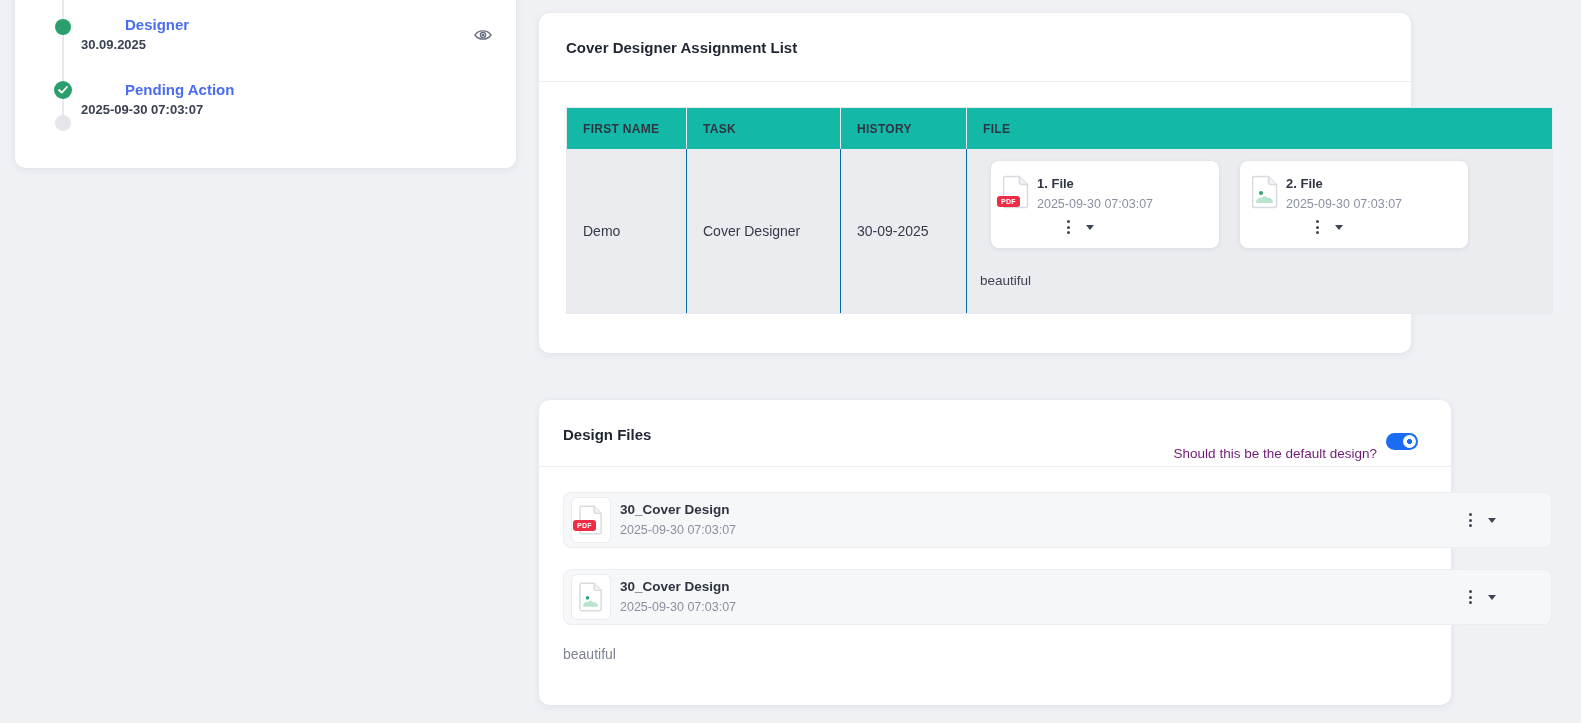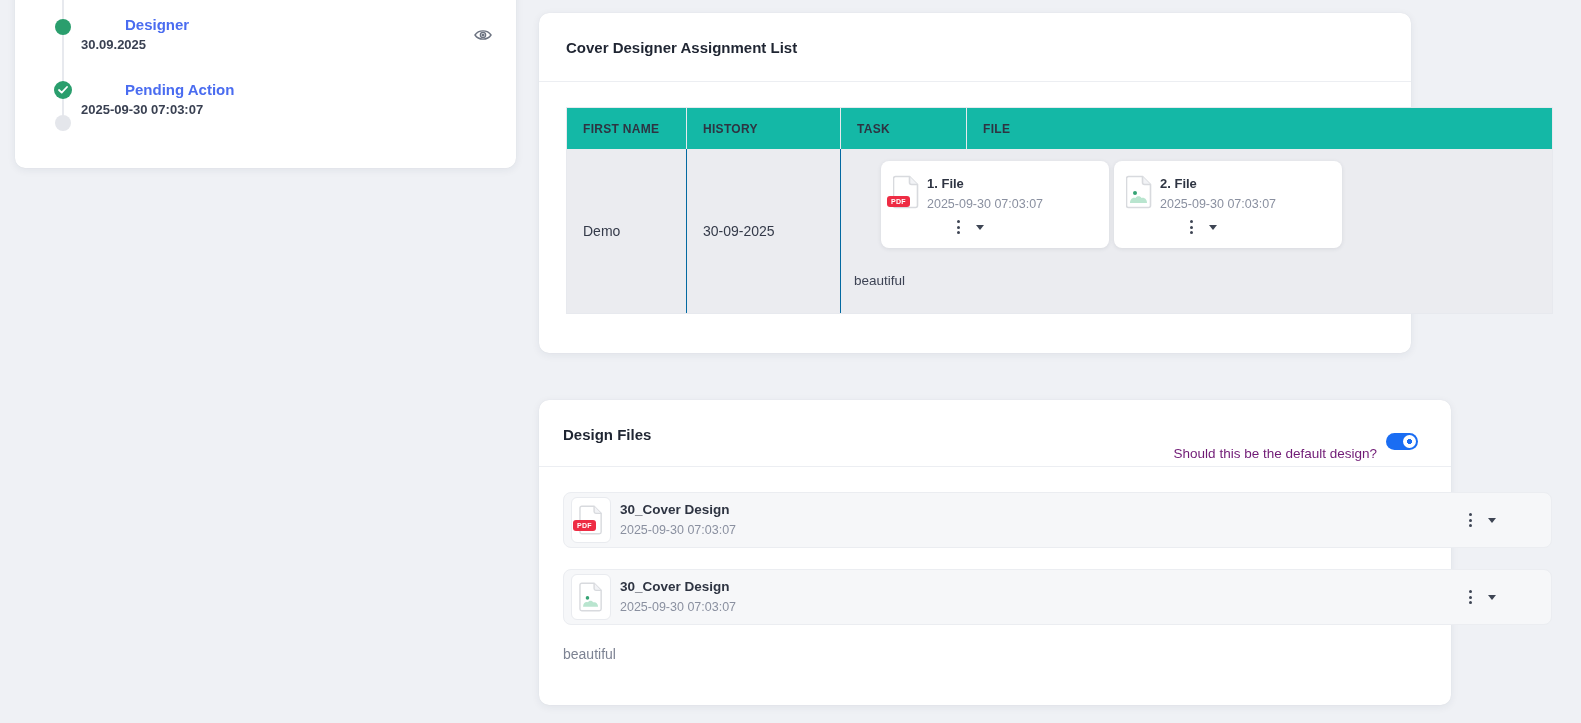--- a/index.html
+++ b/index.html
@@ -51,21 +51,21 @@
     display:flex; align-items:center; padding-left:16px;
     font-size:14px; color:#343a49; border-right:1px solid #0369a1;
   }
   .atable-row .cell:last-child { border-right:none; }
   .file-cell { position:relative; }
 
   .file-mini-card {
     position:absolute; top:12px; width:228px; height:87px;
     background:#fff; border-radius:8px; box-shadow:0 1px 4px rgba(35,45,65,.10);
   }
-  .file-mini-card.c1 { left:40px; }
+  .file-mini-card.c1 { left:24px; }
   .file-mini-card.c2 { left:273px; }
   .fmc-icon { position:absolute; left:12px; top:14px; width:30px; height:36px; }
   .fmc-title { position:absolute; left:46px; top:15px; font-size:13px; font-weight:700; color:#2e3442; }
   .fmc-date  { position:absolute; left:46px; top:36px; font-size:12.5px; color:#8a90a0; }
   .fmc-actions { position:absolute; left:74px; top:57px; display:flex; align-items:center; gap:14px; }
 
   .cell-note { position:absolute; left:13px; top:124px; font-size:13.5px; color:#3d4354; }
 
   
   .doc-wrap { position:relative; width:100%; height:100%; }
@@ -143,27 +143,28 @@
   </div>
 </div>
 
 <div class="card assignment-card">
   <div class="card-title">Cover Designer Assignment List</div>
   <div class="card-divider"></div>
 
   <div class="atable">
     <div class="atable-header">
       <div class="hcell">FIRST NAME</div>
+      <div class="hcell">TASK</div>
       <div class="hcell">HISTORY</div>
-      <div class="hcell">TASK</div>
       <div class="hcell">FILE</div>
     </div>
 
     <div class="atable-row">
       <div class="cell">Demo</div>
+      <div class="cell">Cover Designer</div>
       <div class="cell">30-09-2025</div>
 
       <div class="cell file-cell">
 
         <div class="file-mini-card c1">
           <div class="fmc-icon">
             <div class="doc-wrap">
               <svg width="26" height="34" viewBox="0 0 26 34">
                 <path d="M2.5 1.5 h14 l8 8 v21 a2 2 0 0 1 -2 2 h-20 a2 2 0 0 1 -2 -2 v-27 a2 2 0 0 1 2 -2 z" fill="#ffffff" stroke="#d8dade" stroke-width="1.6"></path>
                 <path d="M16.5 1.5 v6 a2 2 0 0 0 2 2 h6" fill="#f2f3f6" stroke="#d8dade" stroke-width="1.6"></path>

